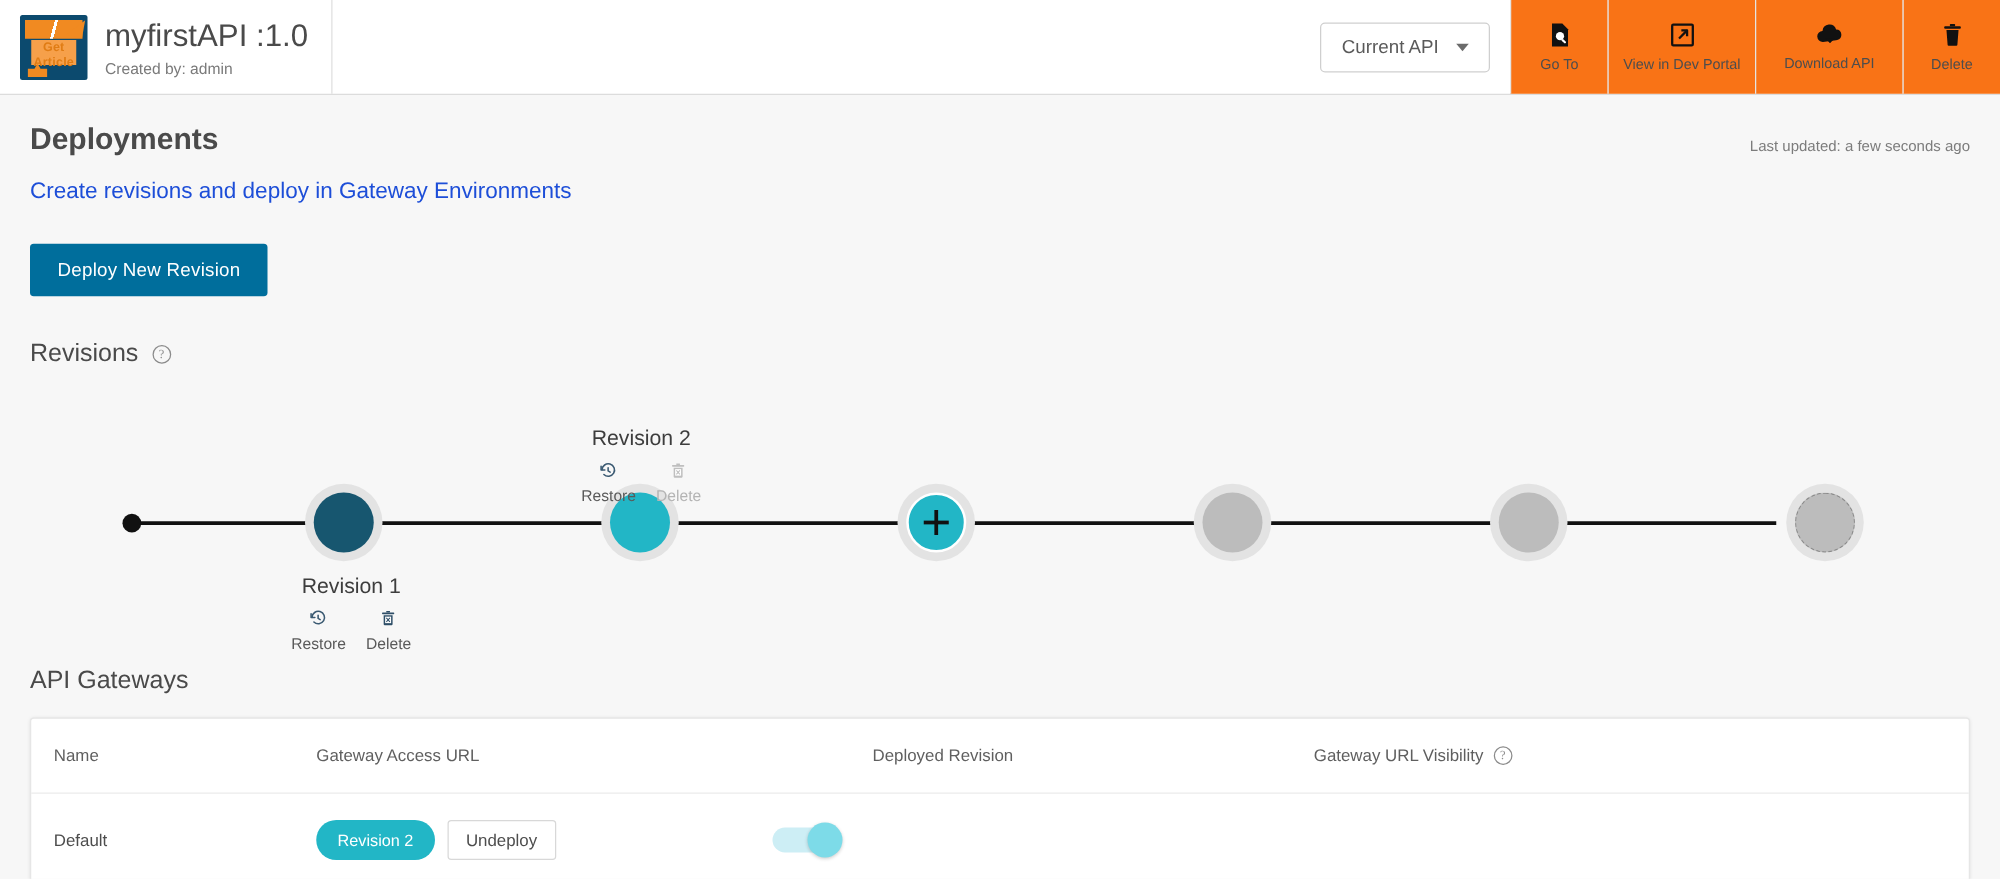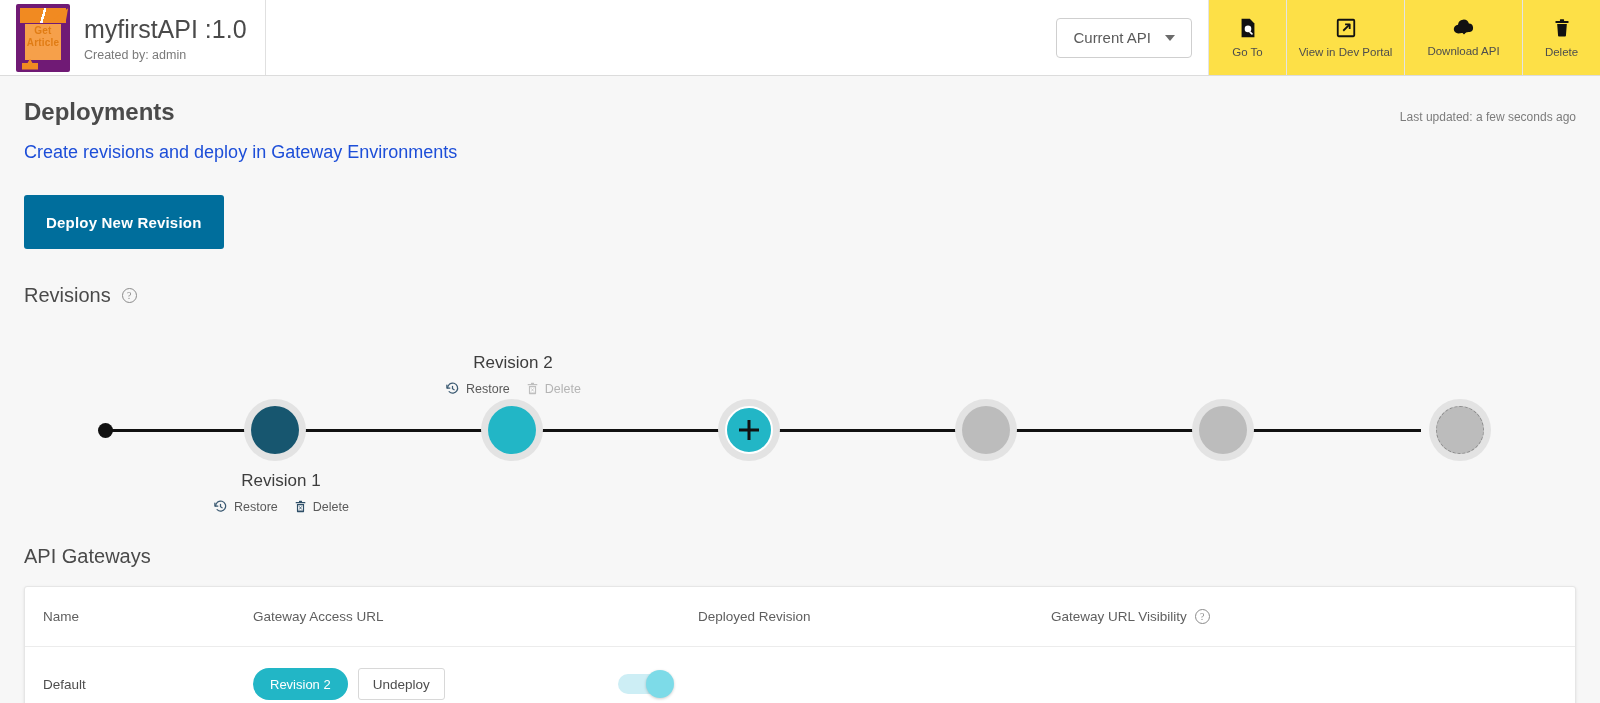--- a/index.html
+++ b/index.html
@@ -20,22 +20,22 @@
     align-items: stretch;
   }
   .brand-block {
     display: flex;
     align-items: center;
     padding: 0 18px 0 16px;
     border-right: 1px solid #e0e0e0;
     min-width: 248px;
   }
   .api-logo {
-    width: 54px; height: 68px;
-    background: #701a75;
+    width: 54px; height: 52px;
+    background: #0c4a6e;
     position: relative;
     border-radius: 2px;
     flex: 0 0 auto;
     overflow: hidden;
   }
   .api-logo .logo-top {
     position: absolute; top: 4px; left: 4px; right: 4px; height: 15px;
     background:
       linear-gradient(105deg, transparent 48%, #ffffff 48%, #ffffff 53%, transparent 53%),
       #f18a21;
@@ -100,21 +100,21 @@
     border-top: 6px solid #6b6b6b;
   }
 
   .tool-btn {
     width: 78px;
     border-left: 1px solid #e4e4e4;
     display: flex; flex-direction: column;
     align-items: center; justify-content: center;
     gap: 7px;
     cursor: pointer;
-    background: #fde047;
+    background: #f97316;
     padding: 0 4px;
   }
   .tool-btn.wide { width: 118px; }
   .tool-btn:last-child { border-right: none; }
   .tool-label { font-size: 11.5px; color: #4d4d4d; white-space: nowrap; }
   .tool-btn svg { display: block; }
 
   
   .page { padding: 0 24px; position: relative; }
 
@@ -125,23 +125,23 @@
   .page-title { font-size: 24px; font-weight: 700; color: #4a4a4a; }
   .last-updated { font-size: 12px; color: #7c7c7c; padding-top: 12px; }
   .page-desc { font-size: 18px; color: #1d4ed8; margin-top: 16px; }
 
   .primary-btn {
     margin-top: 32px;
     background: #006e9c;
     color: #fff;
     border: none;
     border-radius: 3px;
-    height: 54px;
+    height: 42px;
     padding: 0 22px;
-    font-size: 15px; font-weight: bold;
+    font-size: 15px; font-weight: normal;
     font-family: "Liberation Sans", sans-serif;
     cursor: pointer;
     letter-spacing: .2px;
   }
 
   .section-title {
     font-size: 20px; font-weight: 400; color: #4a4a4a;
     display: flex; align-items: center; gap: 11px;
   }
   .revisions-head { margin-top: 35px; }
@@ -211,20 +211,21 @@
     font-size: 17px; color: #3d3d3d; white-space: nowrap;
   }
   .rev-actions {
     display: flex; align-items: center; justify-content: center;
     gap: 16px; margin-top: 8px;
   }
   .rev-action {
     display: flex; align-items: center; gap: 6px;
     font-size: 12.5px; color: #5a5a5a;
     cursor: pointer;
+    flex-direction: column;
   }
   .rev-action.disabled { color: #b4b4b4; cursor: default; }
   .rev-action svg { display: block; }
 
   
   .gw-title { margin-top: 34px; }
   .table-card {
     margin-top: 18px;
     background: #fff;
     border: 1px solid #e6e6e6;

